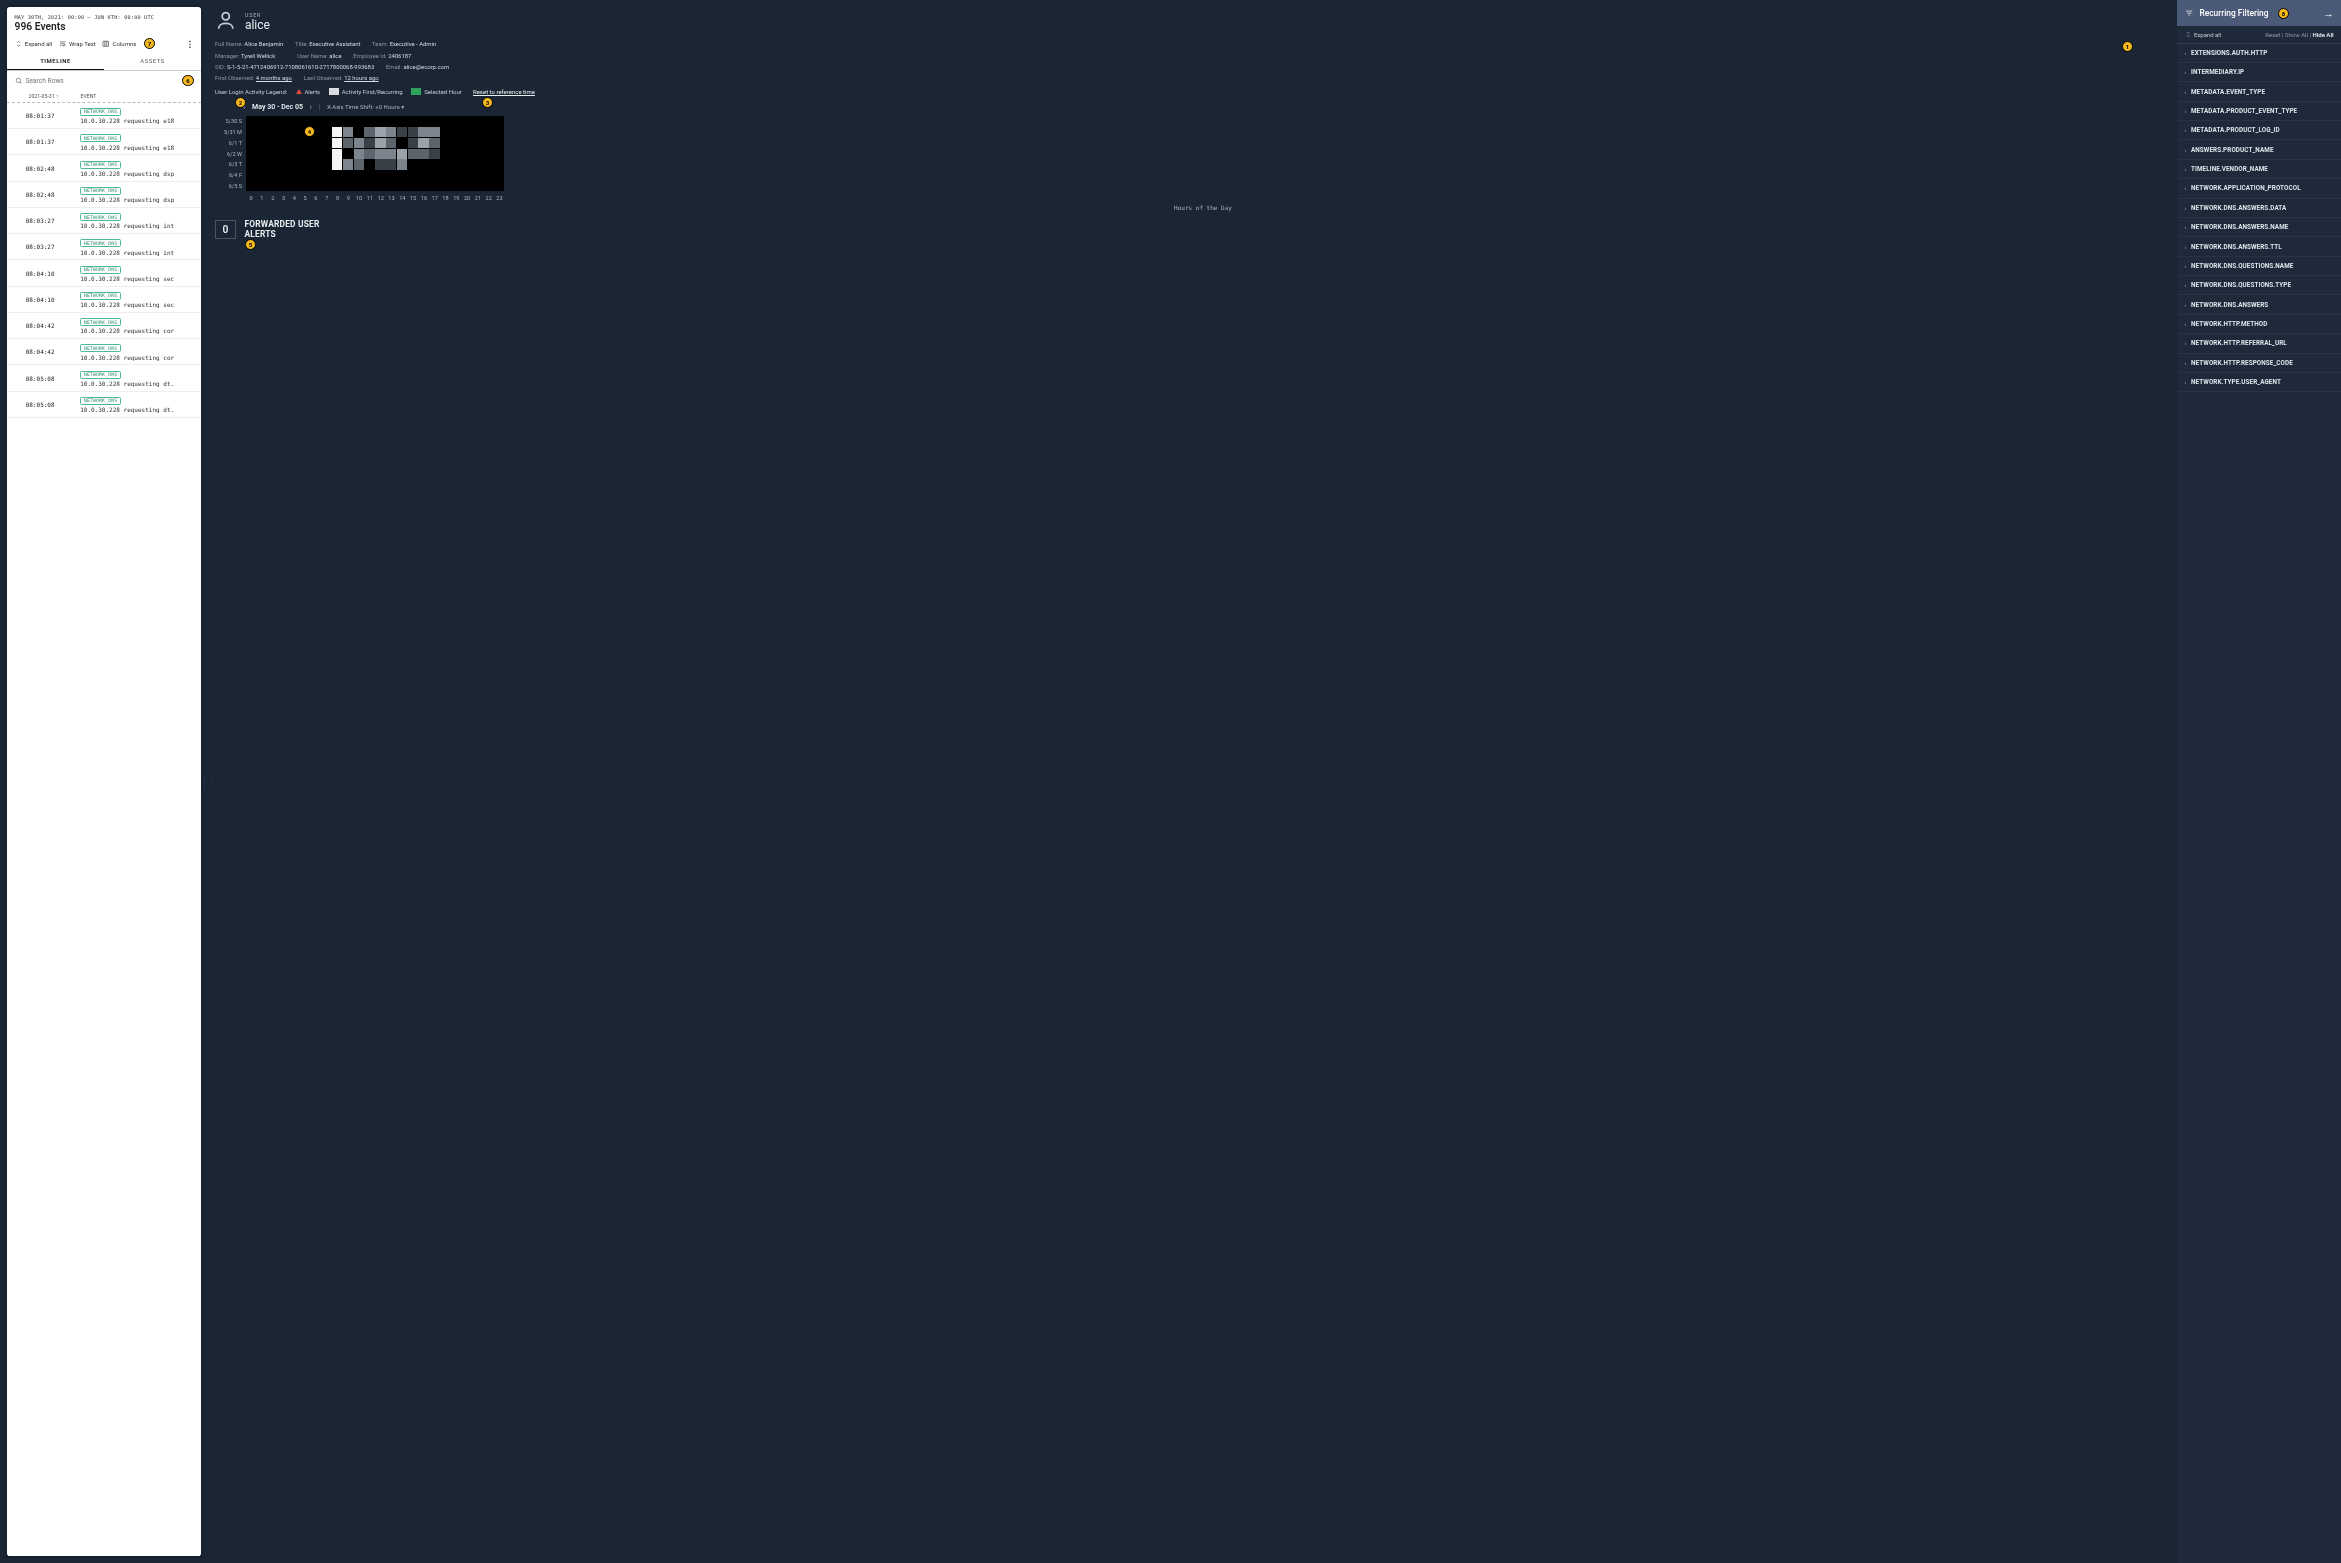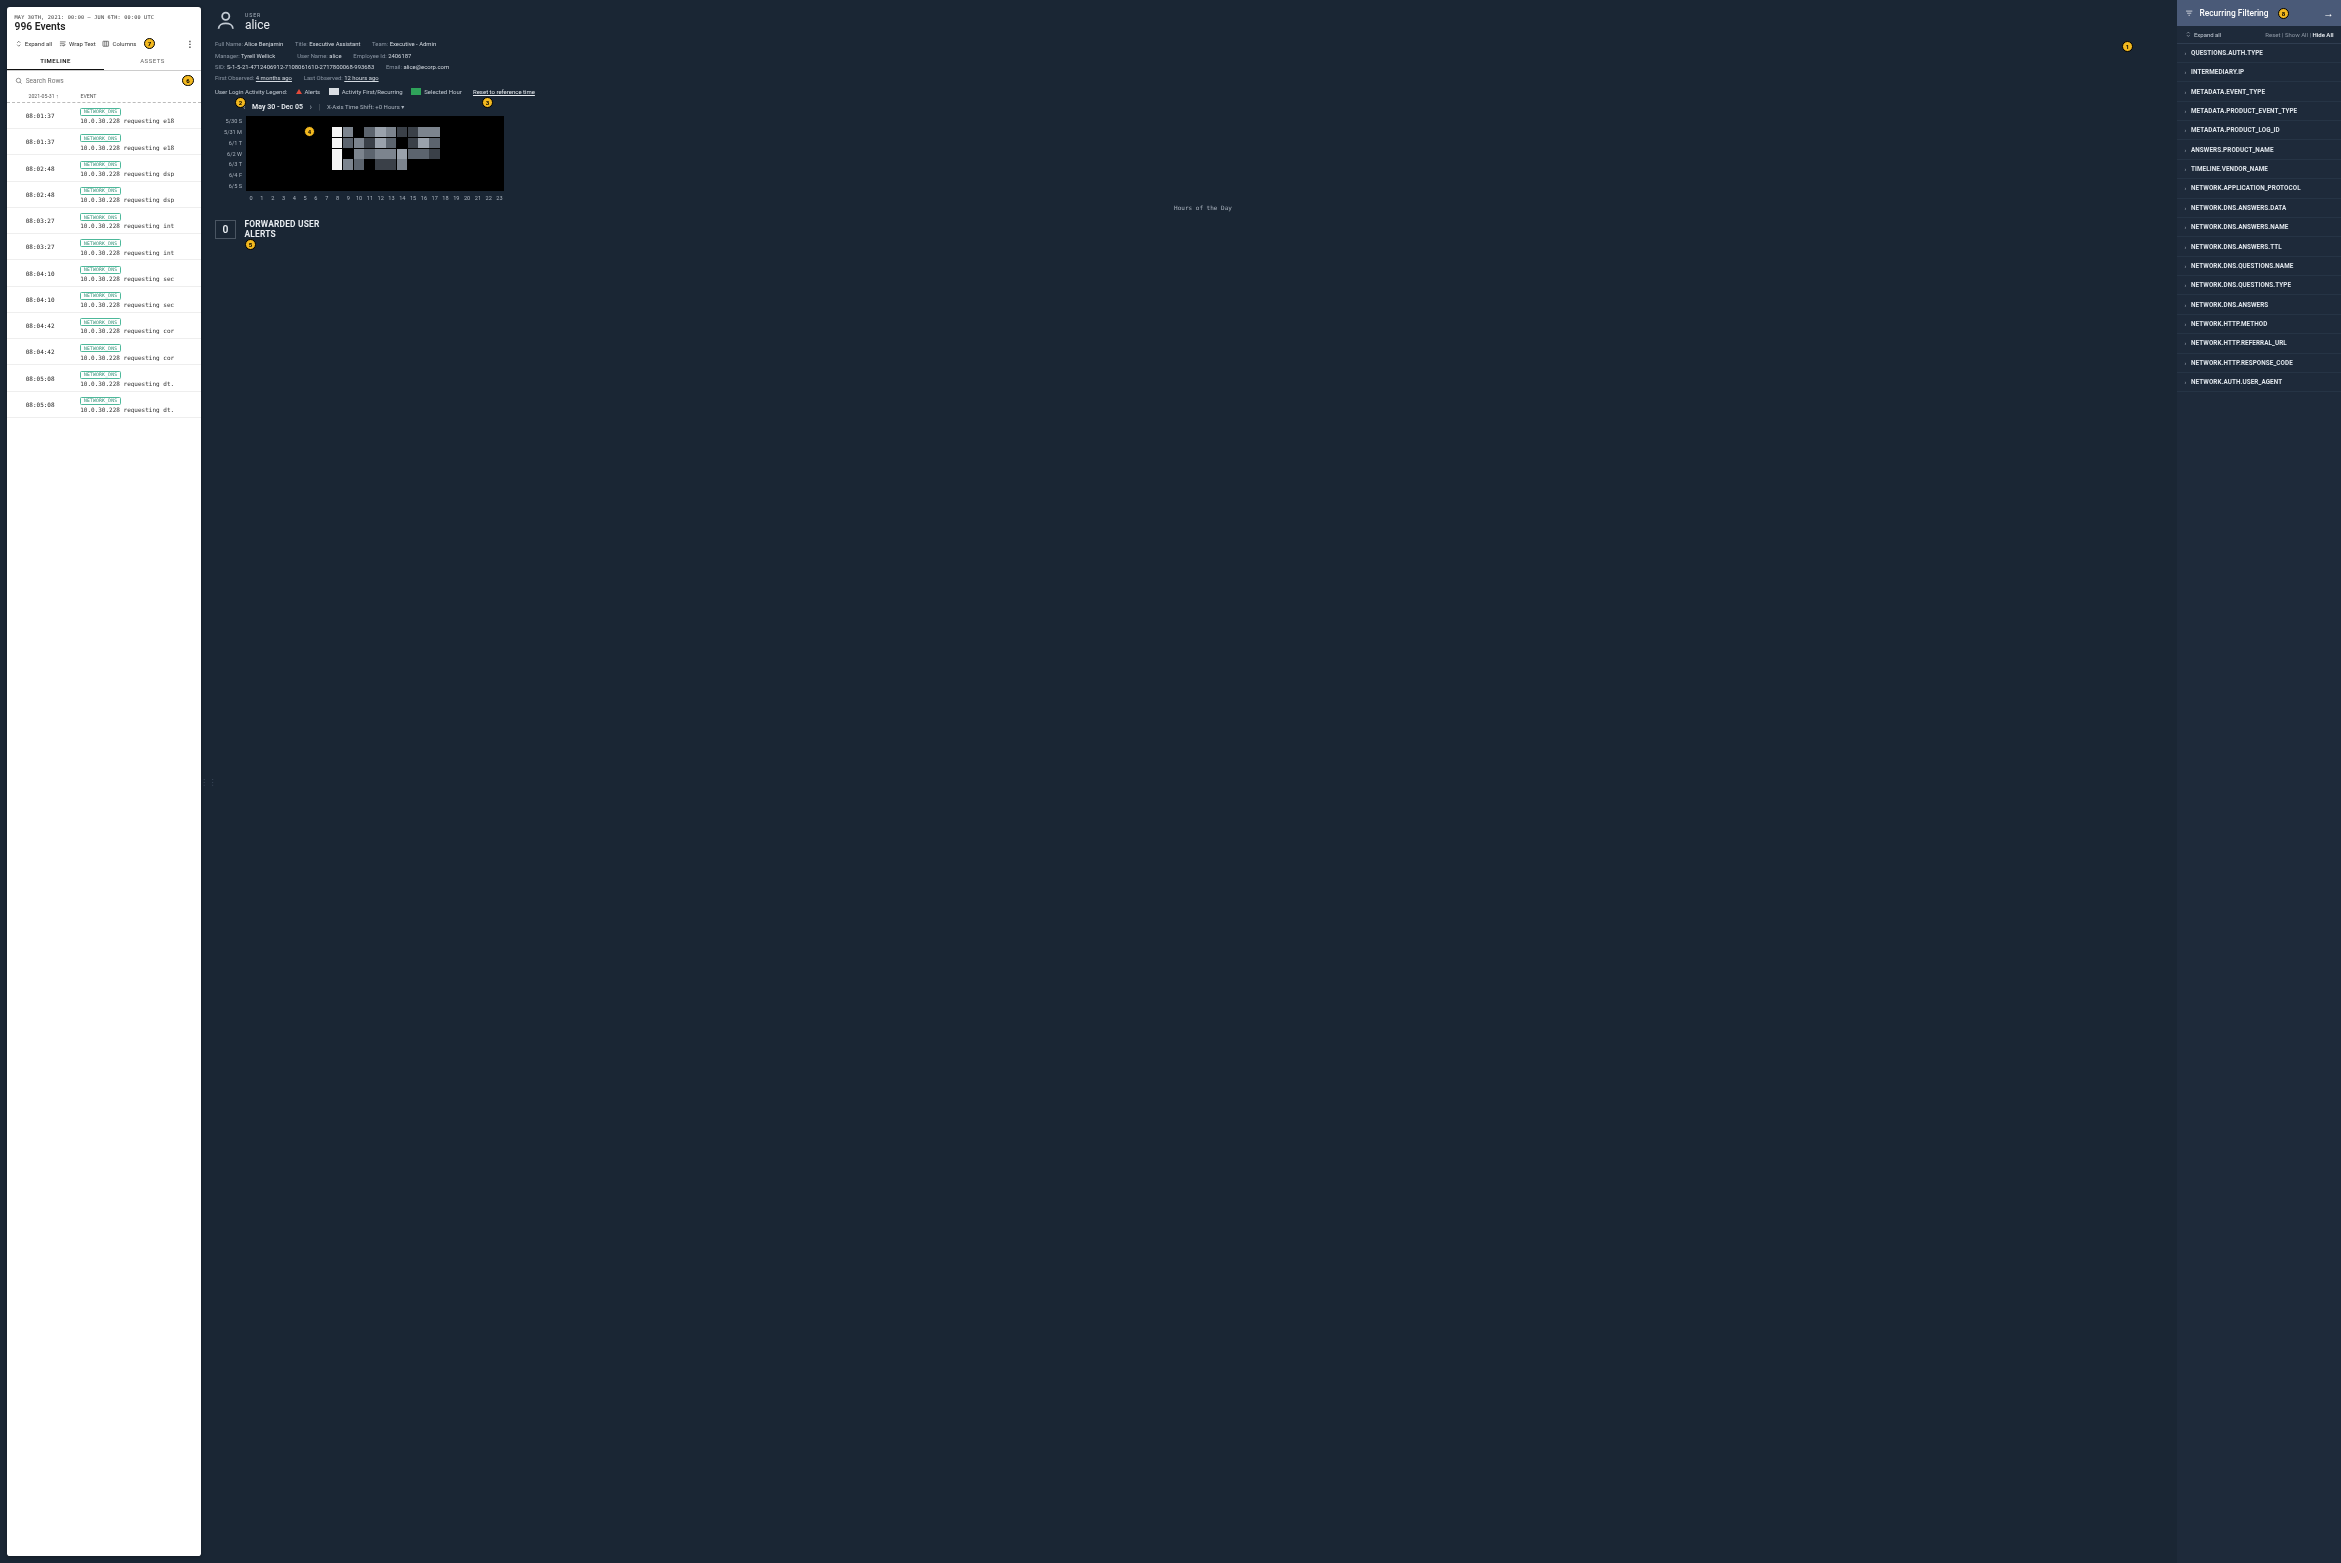--- a/index.html
+++ b/index.html
@@ -479,21 +479,21 @@
     </span>
     <span class="links">
       <span>Reset</span> | 
       <span>Show All</span> | 
       <span class="active">Hide All</span>
     </span>
   </div>
   <div class="rp-list" id="rp-list">
       <div class="rp-item">
         <span class="chev">›</span>
-        <span>QUESTIONS.AUTH.TYPE</span>
+        <span>EXTENSIONS.AUTH.HTTP</span>
       </div>
       <div class="rp-item">
         <span class="chev">›</span>
         <span>INTERMEDIARY.IP</span>
       </div>
       <div class="rp-item">
         <span class="chev">›</span>
         <span>METADATA.EVENT_TYPE</span>
       </div>
       <div class="rp-item">
@@ -547,17 +547,17 @@
       <div class="rp-item">
         <span class="chev">›</span>
         <span>NETWORK.HTTP.REFERRAL_URL</span>
       </div>
       <div class="rp-item">
         <span class="chev">›</span>
         <span>NETWORK.HTTP.RESPONSE_CODE</span>
       </div>
       <div class="rp-item">
         <span class="chev">›</span>
-        <span>NETWORK.AUTH.USER_AGENT</span>
+        <span>NETWORK.TYPE.USER_AGENT</span>
       </div>
     </div>
 </div>
 
 
 </body></html>

